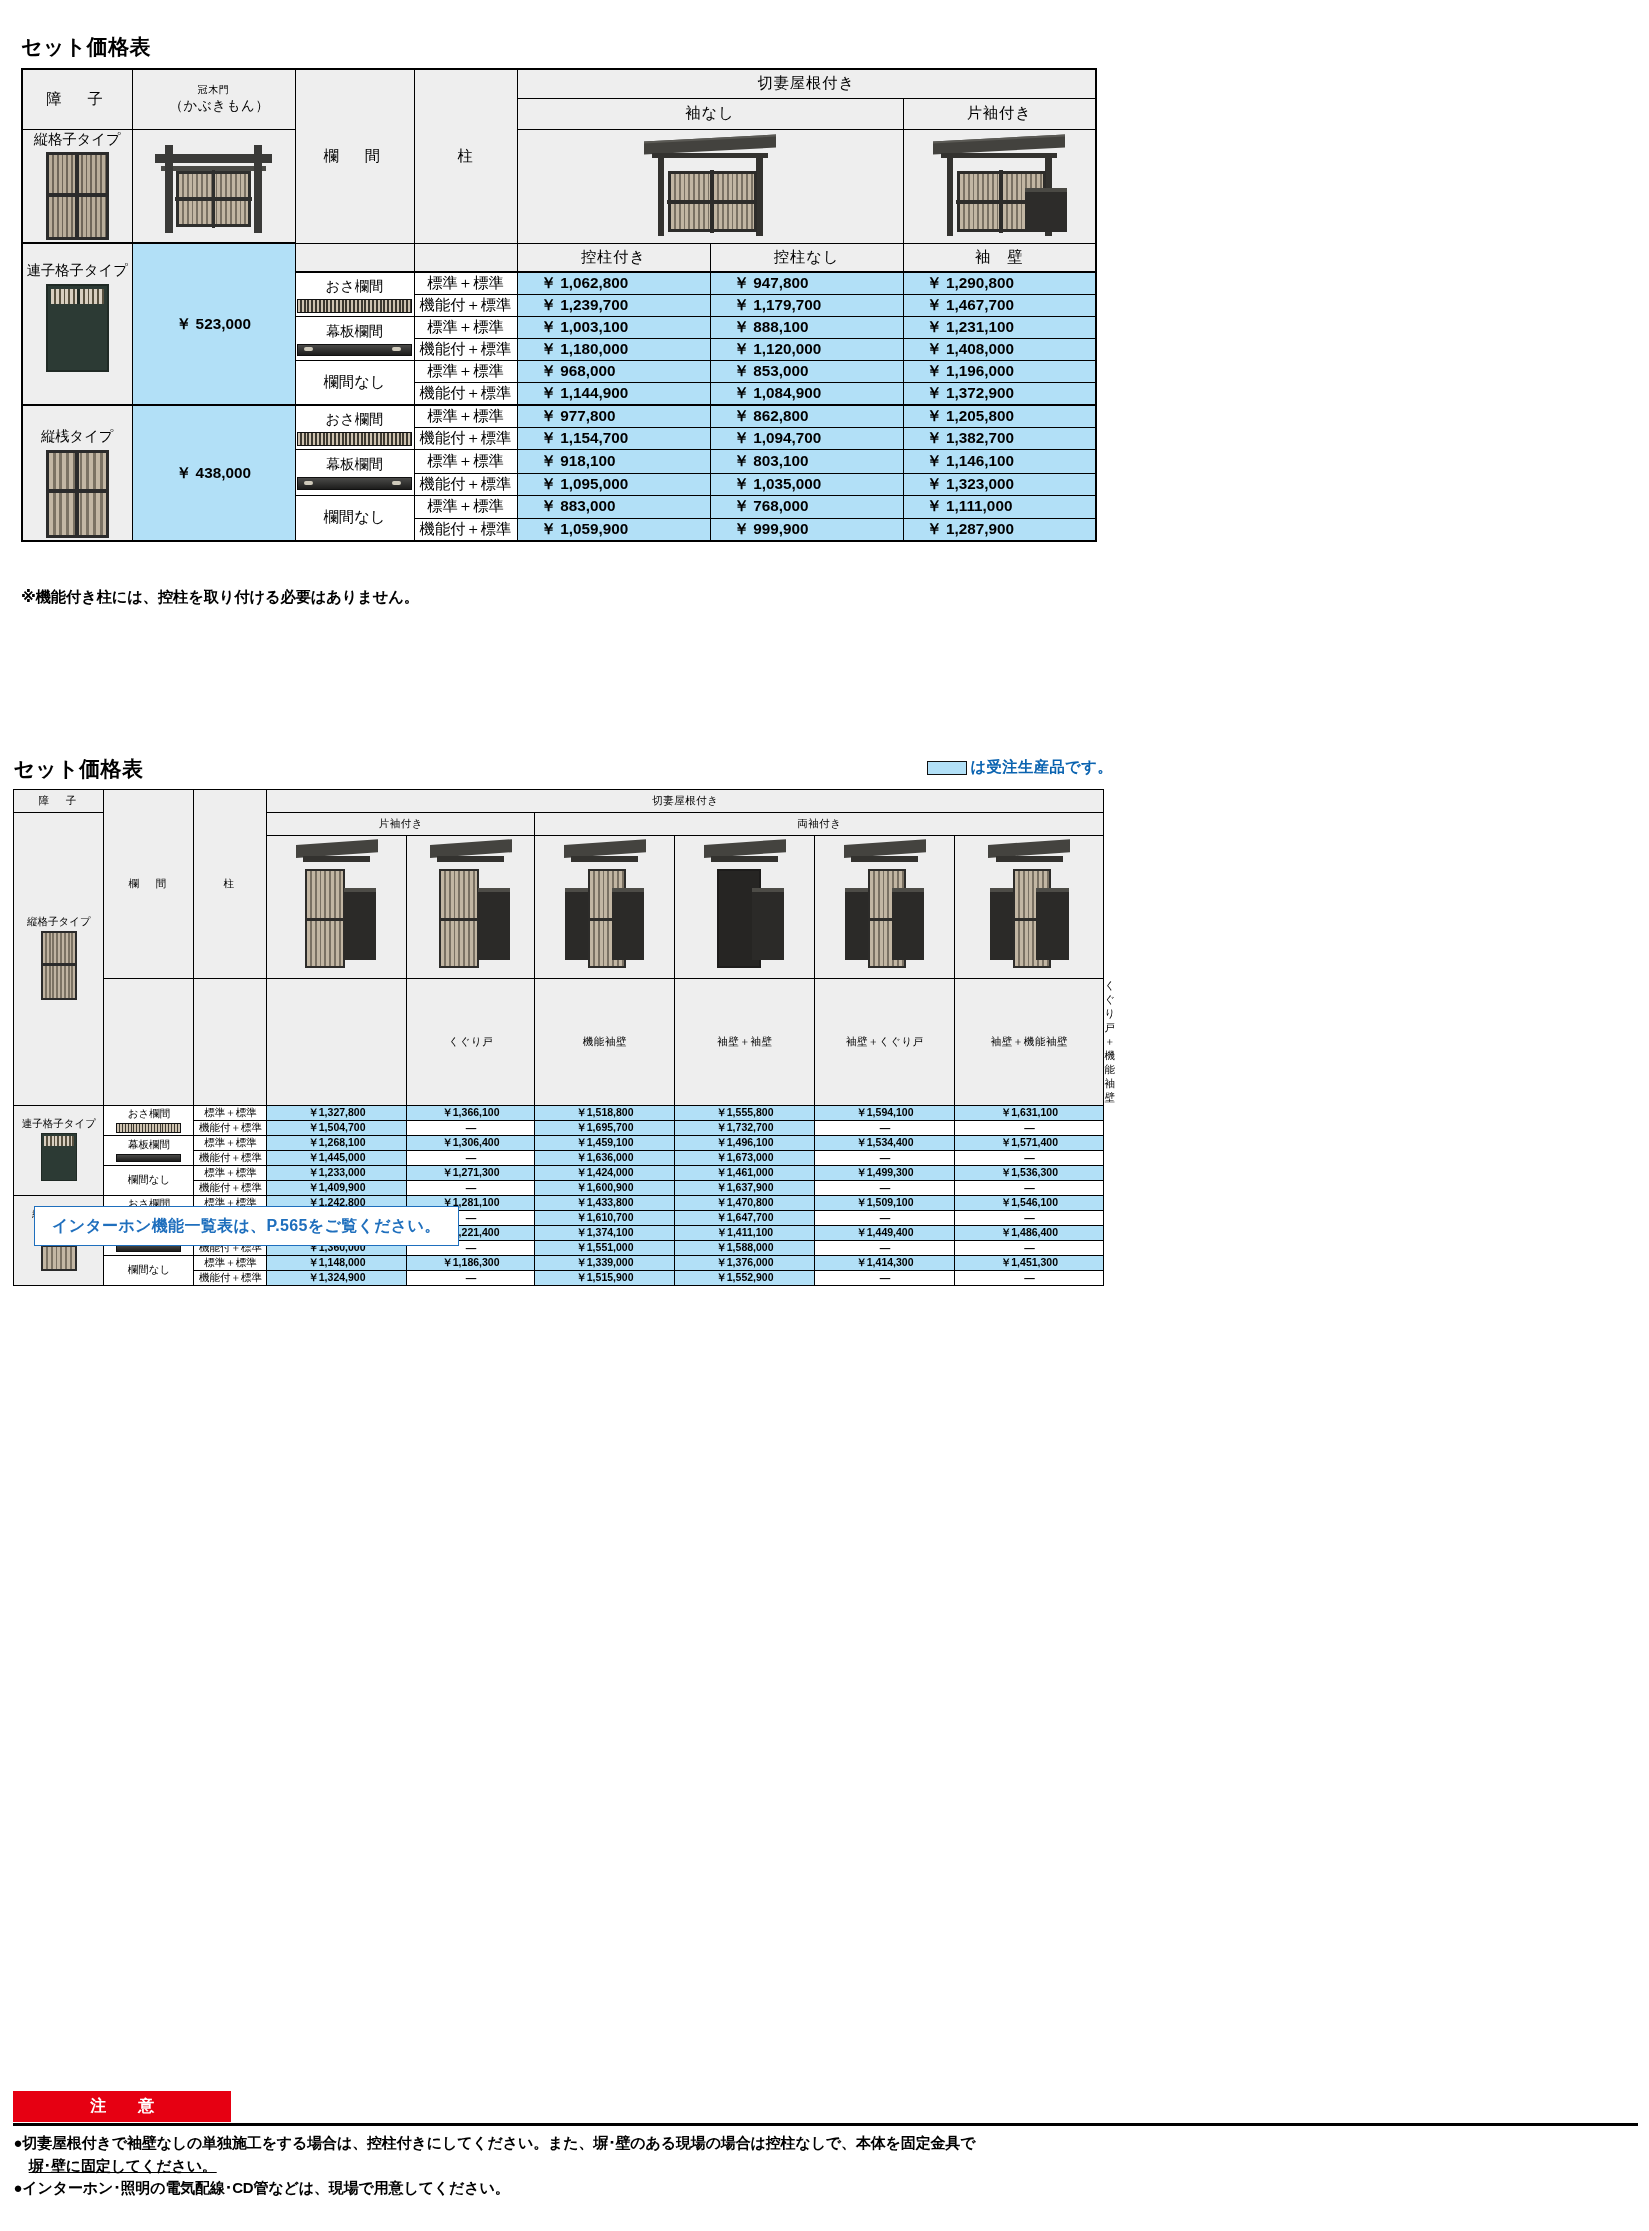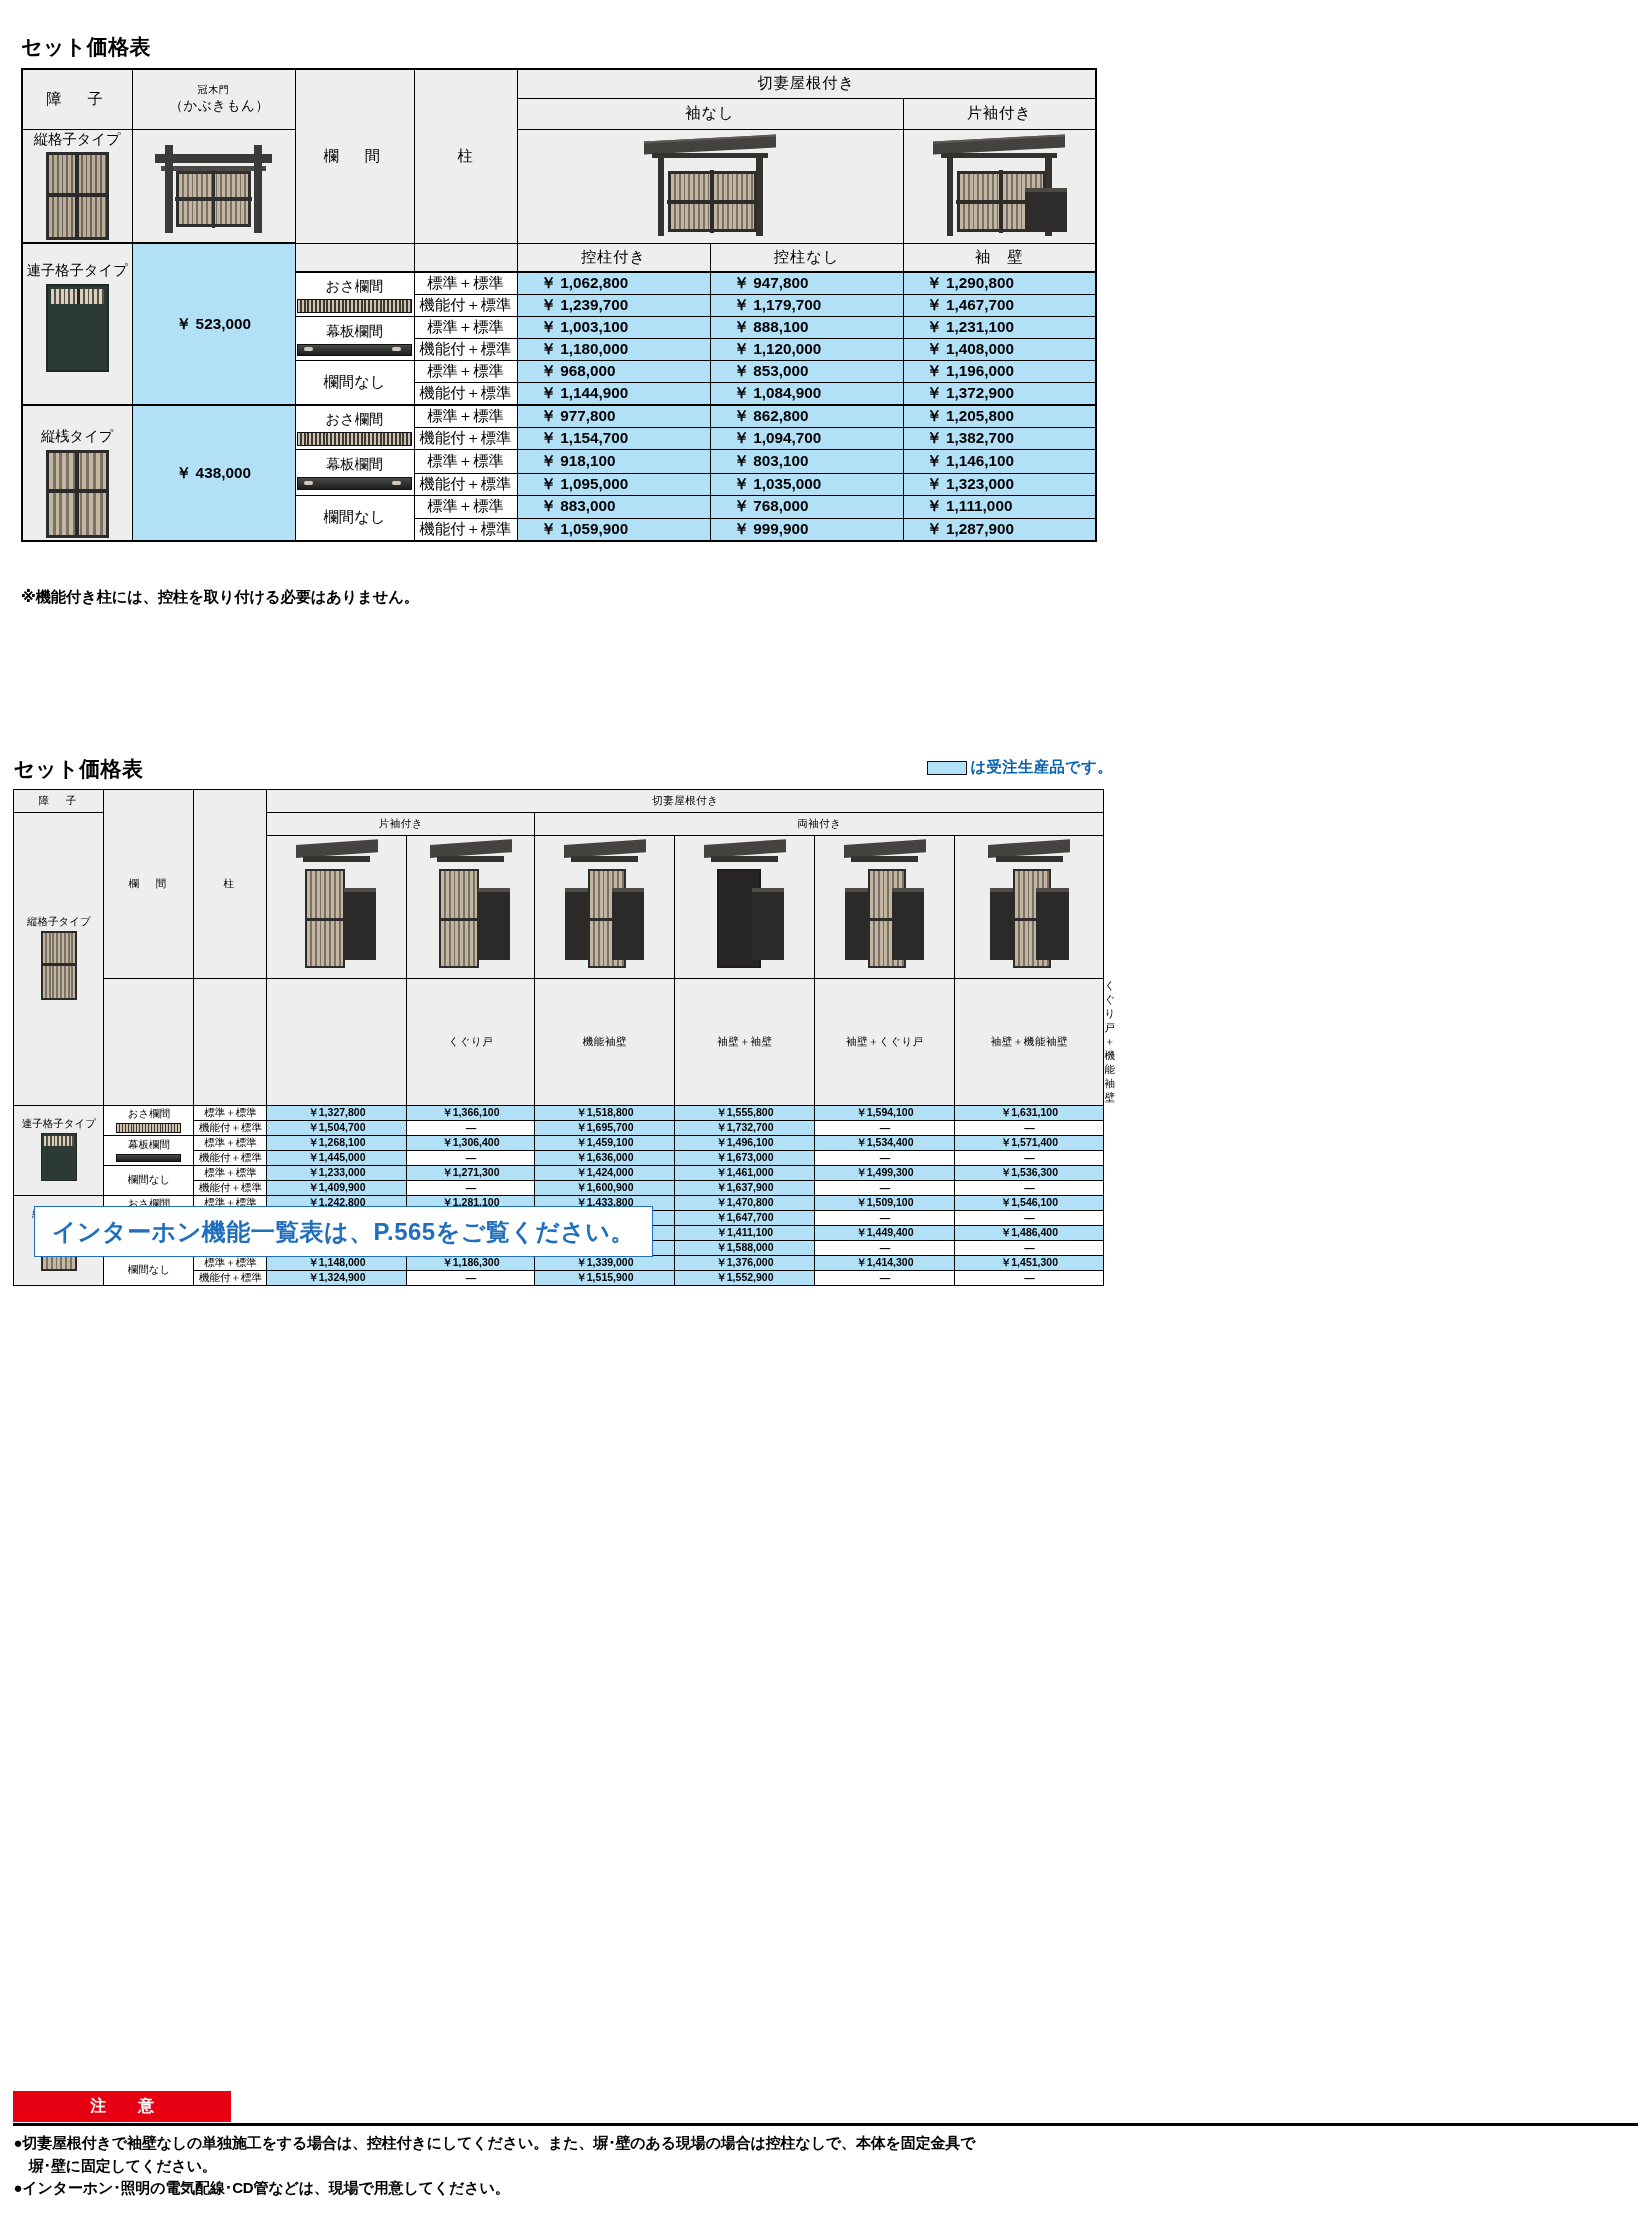--- a/index.html
+++ b/index.html
@@ -214,35 +214,35 @@
   .pic3 .bd-c::after{content:"";position:absolute;left:-2.9px;right:-2.9px;top:50%;height:2.9px;background:#2d2c2a;}
   .pic3 .dk{
     position:absolute; left:29px; width:44px; top:32.5px; bottom:9.6px;
     background:#262523; border:2.9px solid #1d1c1b;
   }
 
   
   #intercom{
     position:absolute; left:34px; top:1206px;
     border:1.9px solid #1f6fbd; padding:8.6px 17px;
-    font-size:24px; font-weight:bold; color:#1f6fbd; letter-spacing:.02em;
+    font-size:16px; font-weight:bold; color:#1f6fbd; letter-spacing:.02em;
     background:#fff;
     text-align:center;
   }
 
   
   #caution{ position:absolute; left:13.4px; top:2091px; width:1625px; }
   #caution .badge{
     display:block; width:218px; background:#e60012; color:#fff; text-align:center;
     font-size:16px; font-weight:bold; letter-spacing:.5em; padding:4.8px 0 4.8px 7.6px;
   }
   #caution .line{ height:2.9px; background:#000; margin-top:1.9px; width:1625px;}
   #caution ul{ list-style:none; margin:5.7px 0 0; padding:0; }
   #caution li{ font-size:15px; font-weight:bold; line-height:1.5; letter-spacing:-.01em; }
-  #caution li .ind{ display:block; padding-left:15.3px; }
+  #caution li .ind{ display:block; padding-left:15.3px;text-decoration:underline; }
 </style>
 </head>
 <body>
 
 <div id="t1wrap">
   <div id="t1title" class="section-title">セット価格表</div>
 
   <table class="t1">
     <colgroup>
       <col style="width:110px">

